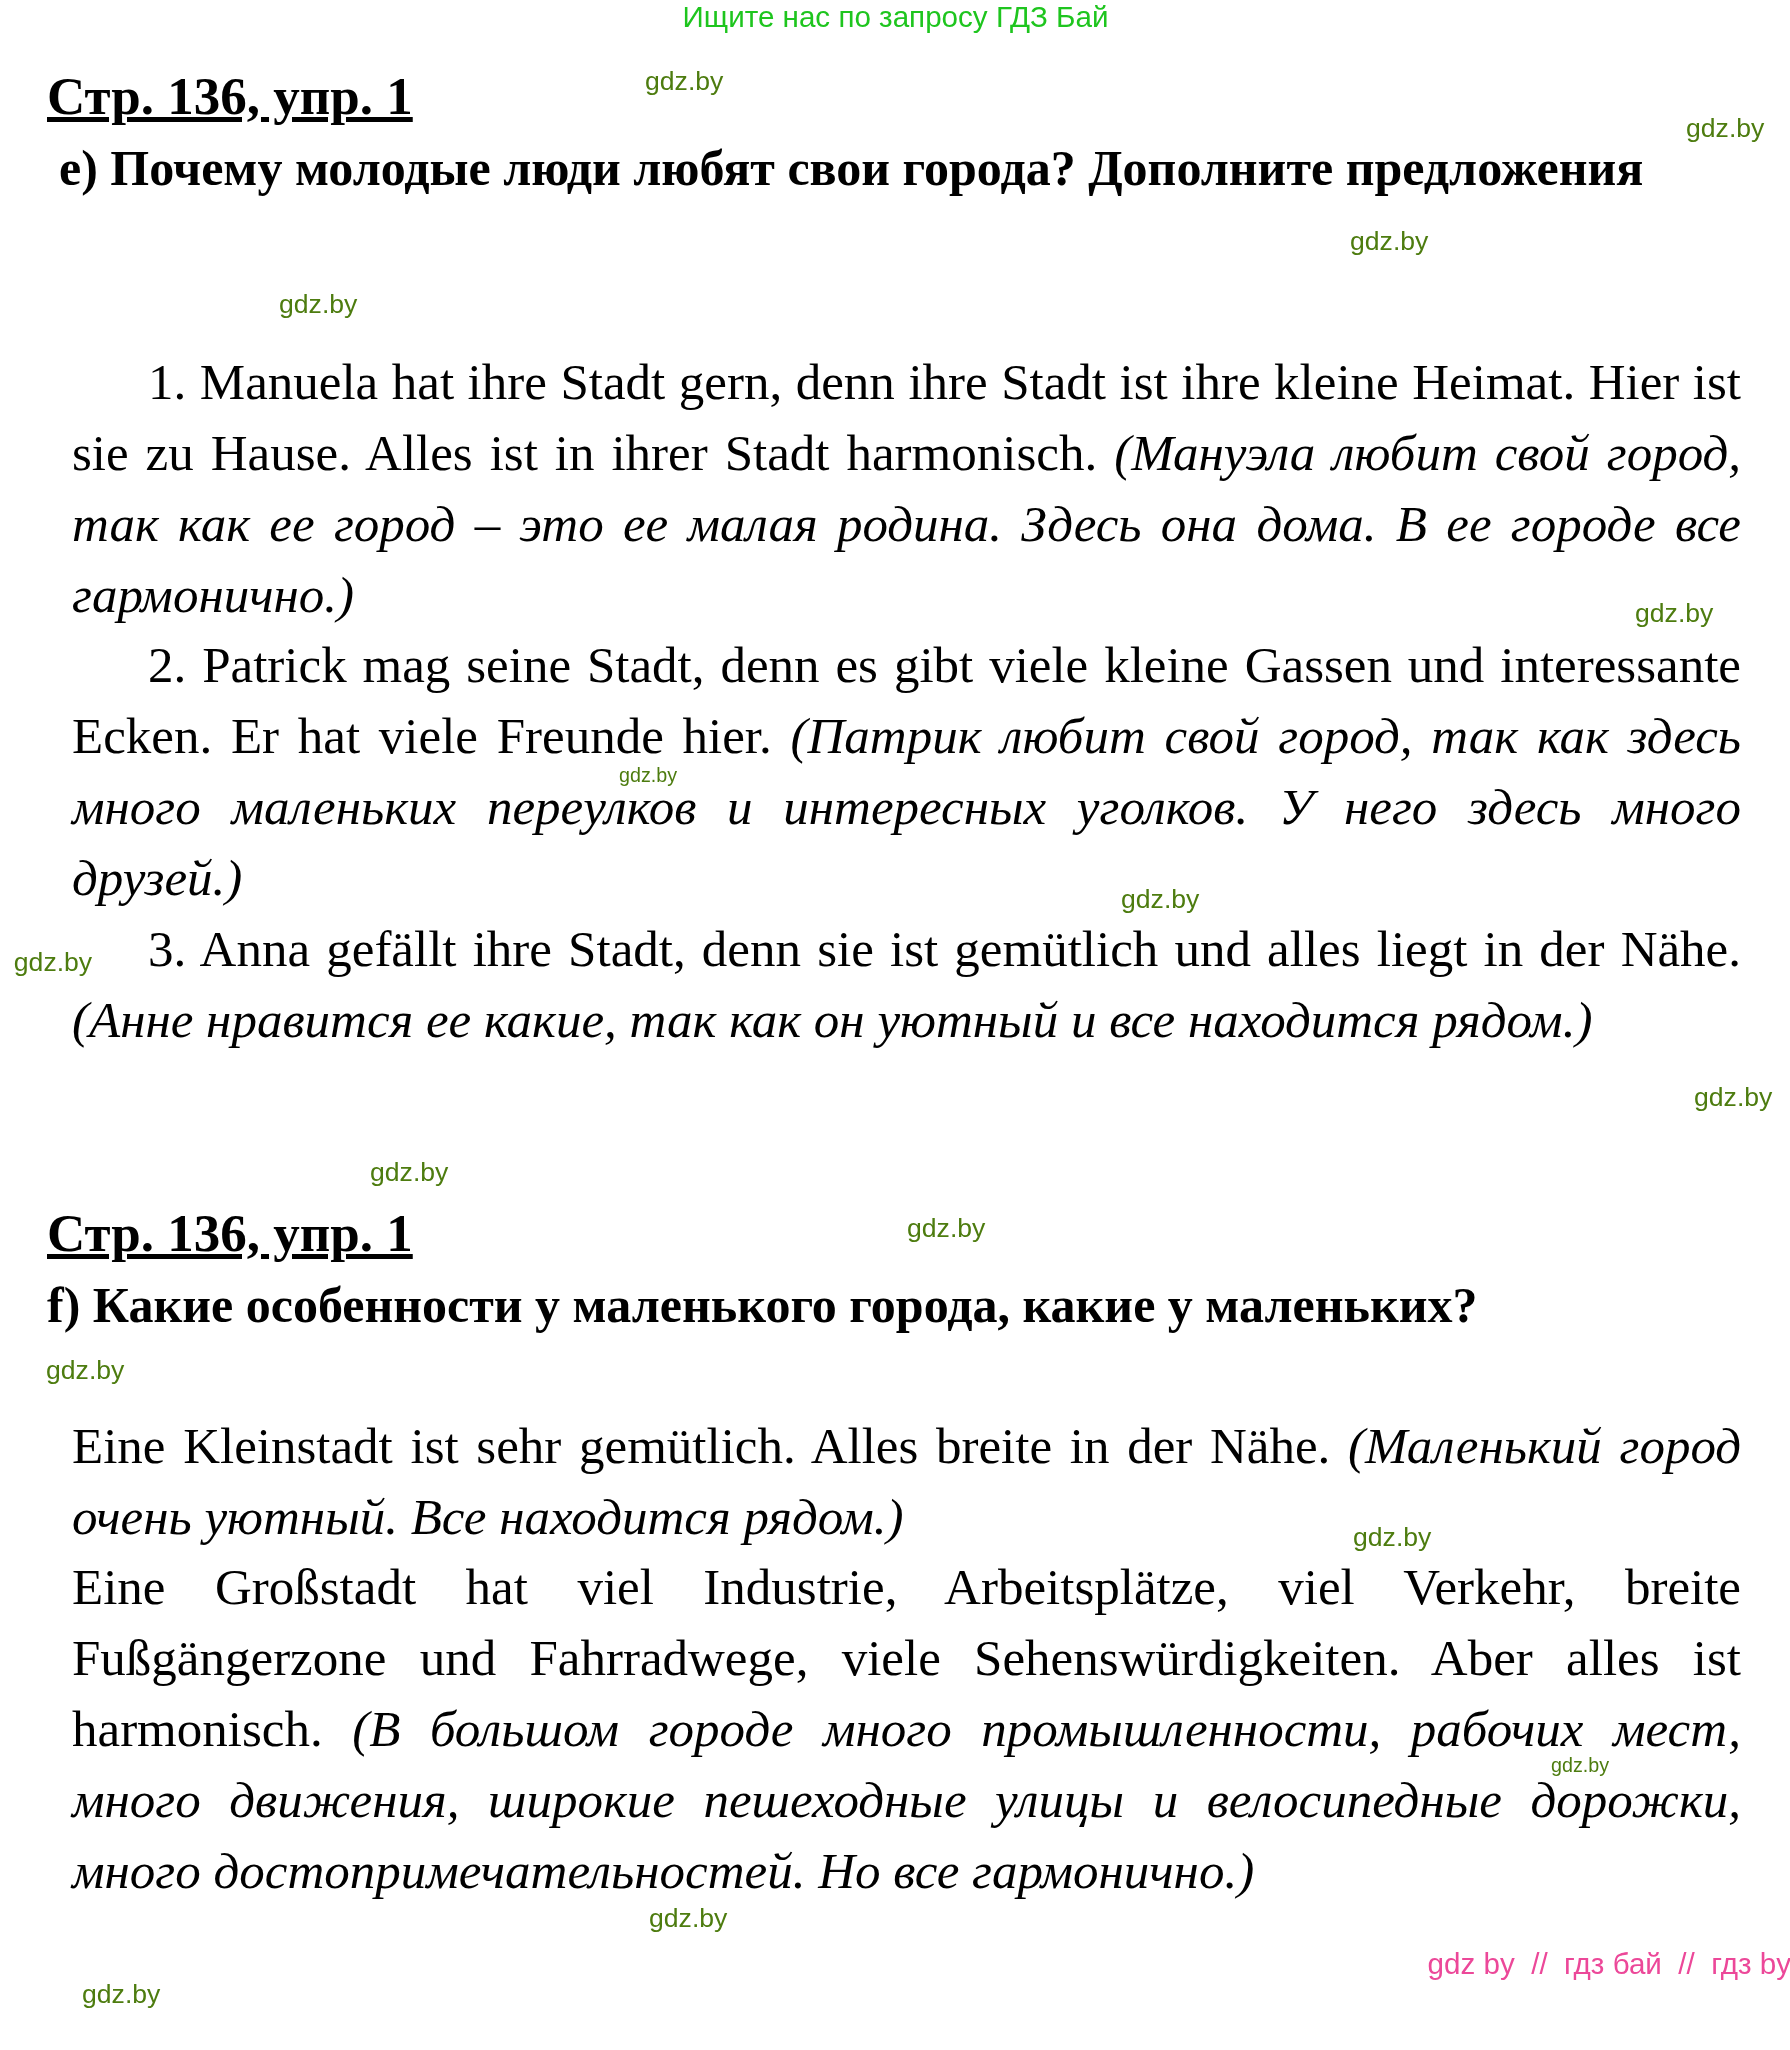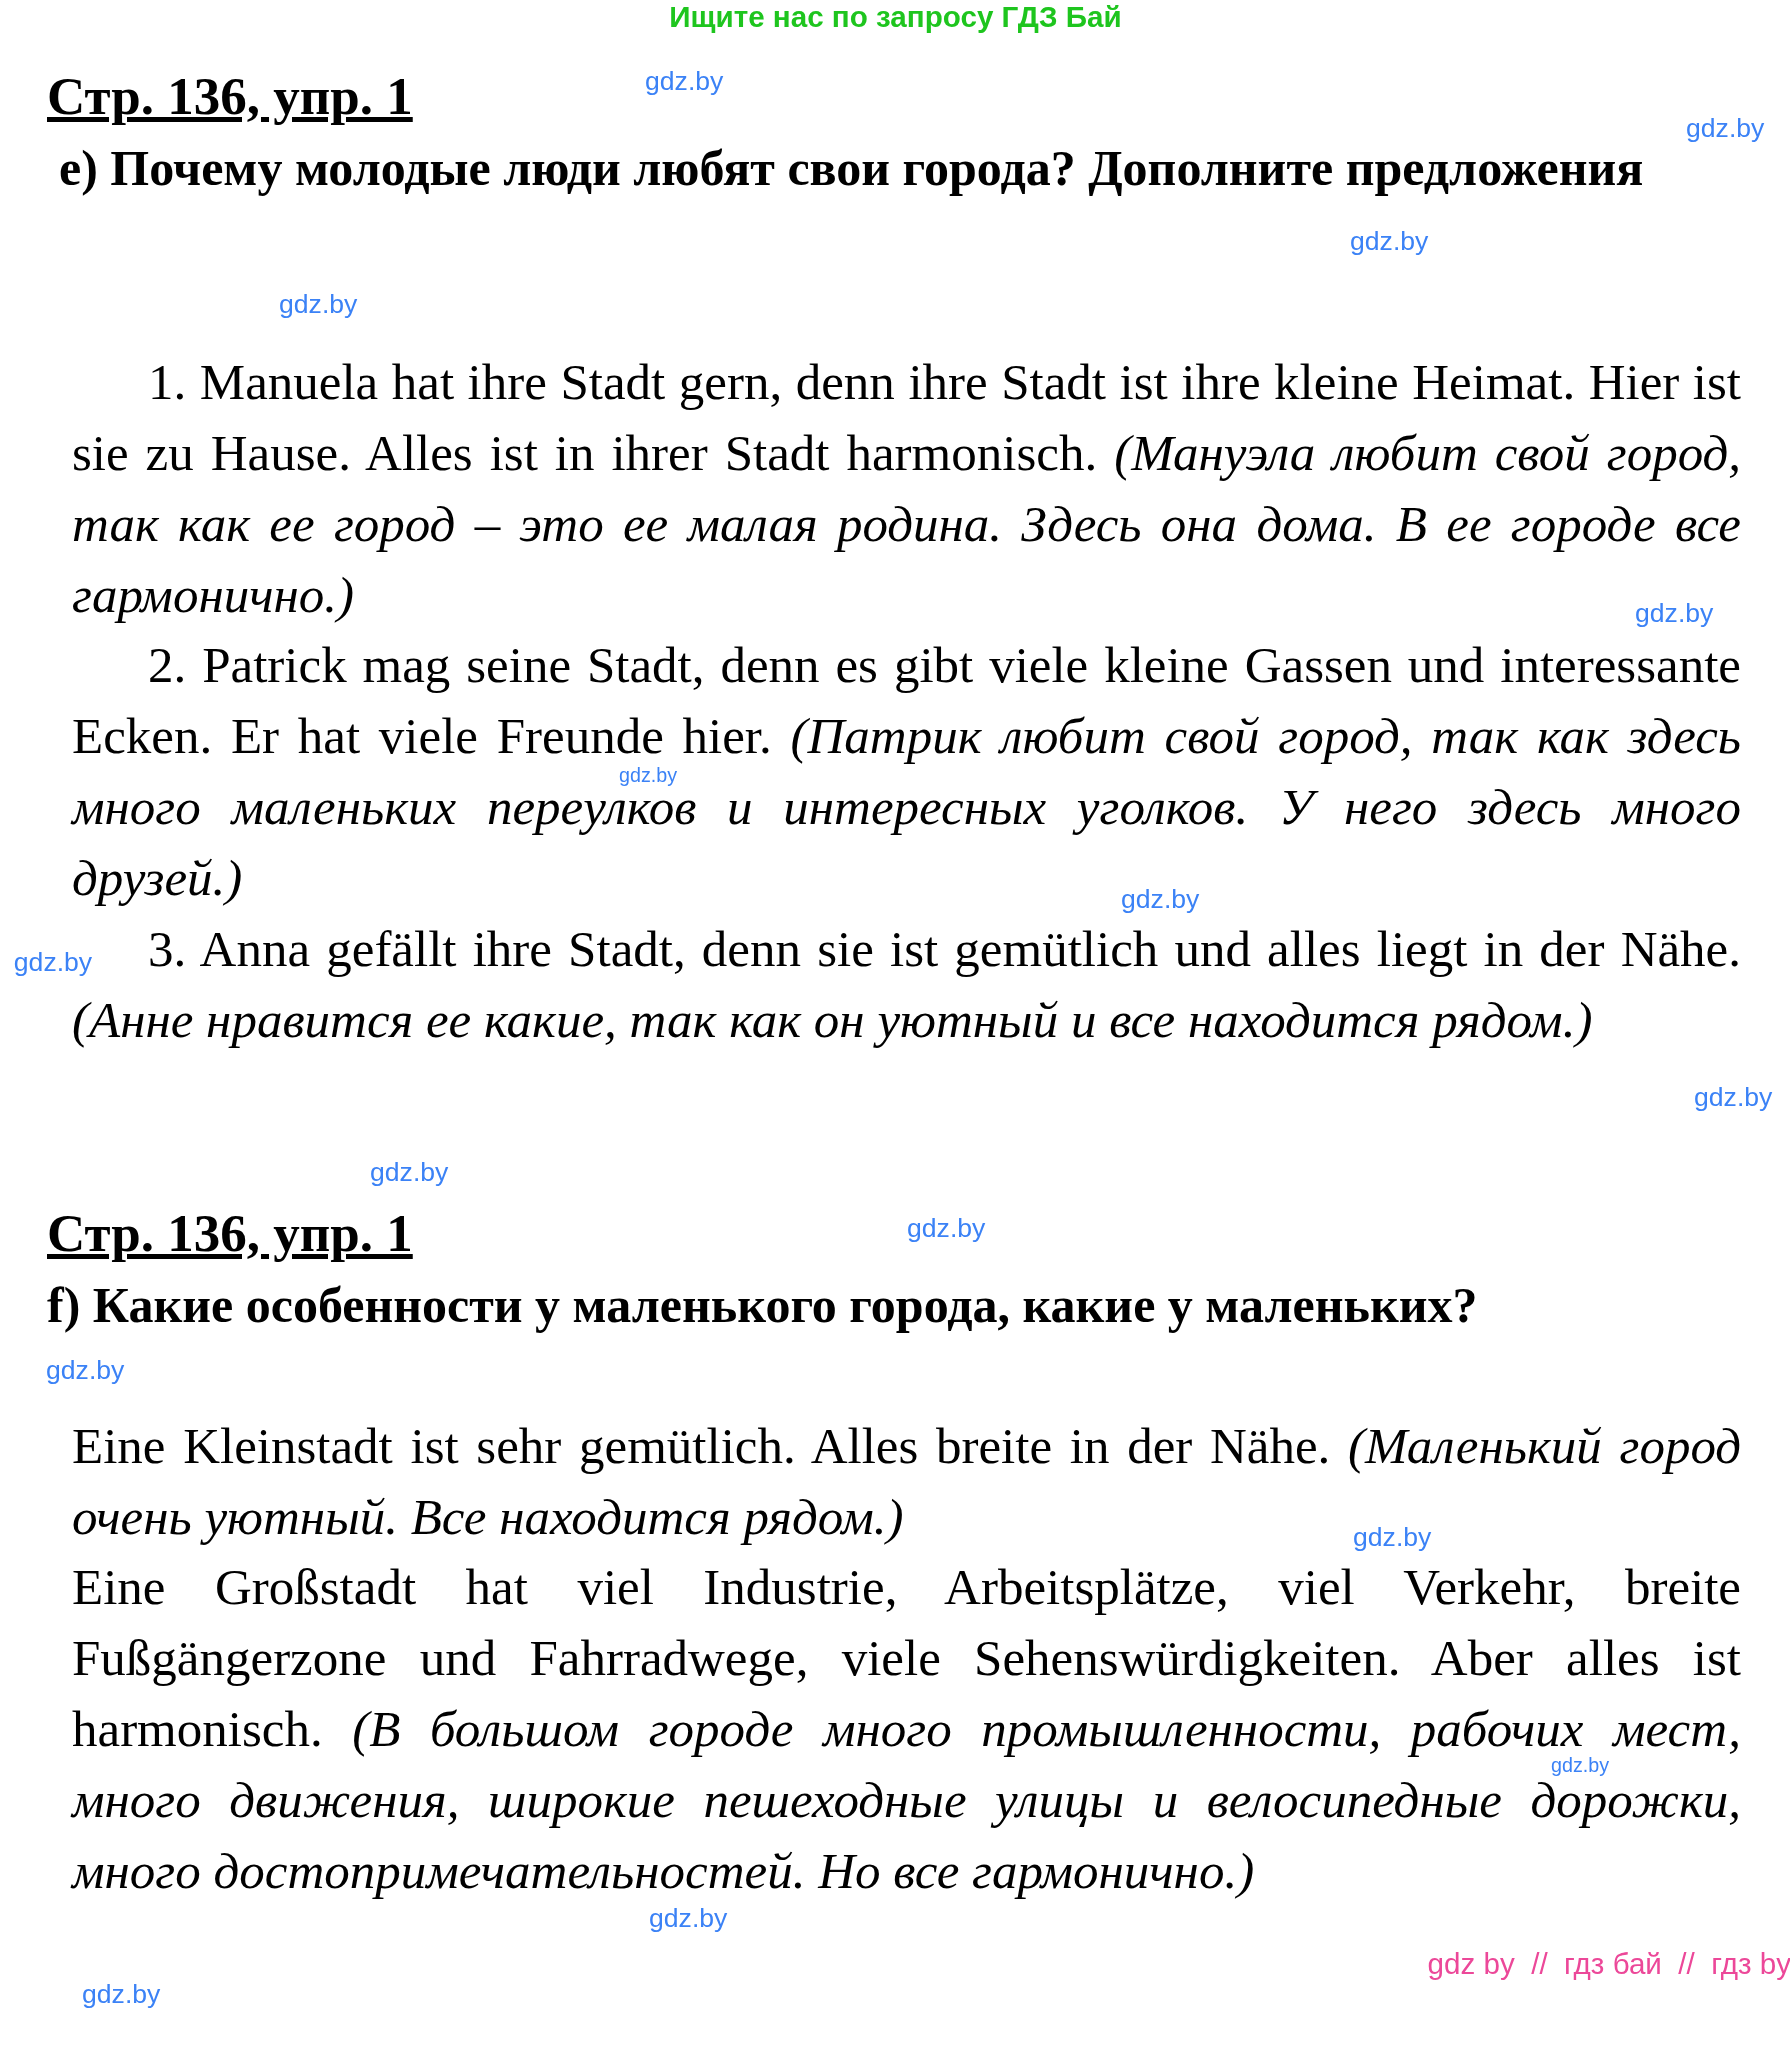--- a/index.html
+++ b/index.html
@@ -1,33 +1,33 @@
 <!DOCTYPE html>
 <html><head>
 <meta charset="utf-8">
 <style>
   html, body { margin: 0; padding: 0; background: #ffffff; }
   body { width: 1791px; height: 2051px; position: relative; overflow: hidden;
          font-family: "Liberation Serif", "DejaVu Serif", serif; color: #000; }
   .banner { position: absolute; left: 0; top: 0; width: 1791px; text-align: center;
             font-family: "Liberation Sans", "DejaVu Sans", sans-serif; font-size: 29.6px;
-            line-height: 33px; color: #1ec51e; font-weight: bold; }
+            line-height: 33px; color: #1ec51e; }
   .footer { position: absolute; left: 0; top: 1946px; width: 1791px; text-align: right;
             font-family: "Liberation Sans", "DejaVu Sans", sans-serif; font-size: 29.6px;
             line-height: 35px; color: #ec4899; white-space: pre; }
   .heading { position: absolute; left: 47px; font-weight: bold; font-size: 53px; line-height: 59px;
              white-space: nowrap; text-decoration: underline; }
   .subheading { position: absolute; left: 47px; width: 1669px; font-weight: bold; font-size: 50px;
                 line-height: 71px; text-align: justify; text-align-last: left; }
   .subheading.justify-first { text-align: justify; }
   .block { position: absolute; left: 47px; width: 1669px; font-size: 51px; line-height: 71px;
            text-align: justify; margin-left: 25px; }
   .ru { font-style: italic; }
   .wm { position: absolute; font-family: "Liberation Sans", "DejaVu Sans", sans-serif;
-        font-size: 26.6px; line-height: 29.6px; color: #3b82f6; white-space: nowrap; text-align: center; }
+        font-size: 26.6px; line-height: 29.6px; color: #4d7c0f; white-space: nowrap; text-align: center; }
   .wm.small { font-size: 19.7px; line-height: 21.7px; }
 </style>
 </head>
 <body>
 
 <div class="banner">Ищите нас по запросу ГДЗ Бай</div>
 
 <div class="heading" style="top:67px;">Стр. 136, упр. 1</div>
 <div class="subheading justify-first" style="top:133px;margin-left:12px;">е) Почему молодые люди любят свои города? Дополните предложения</div>
 

